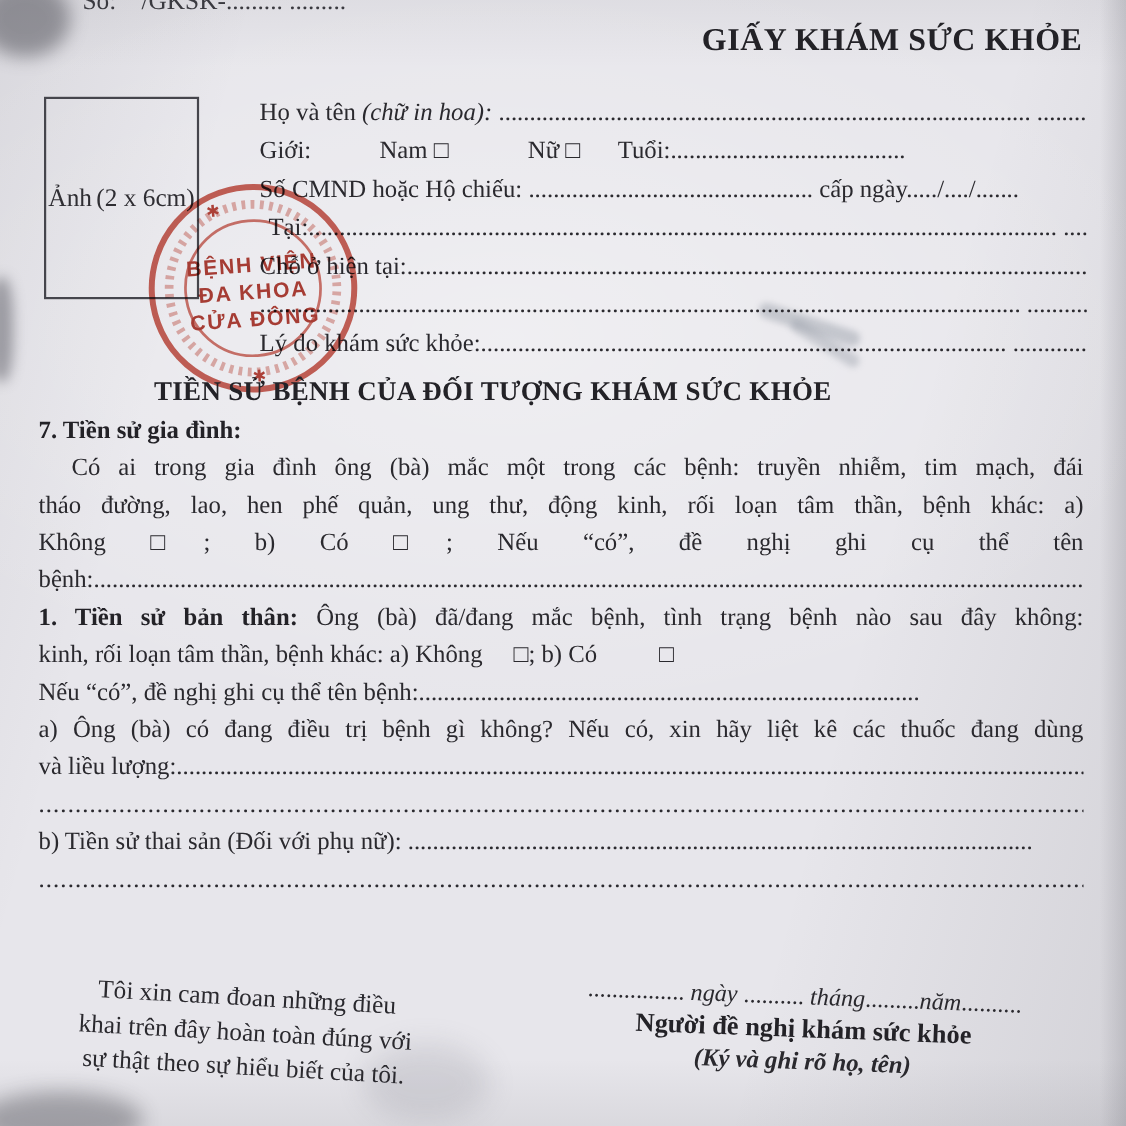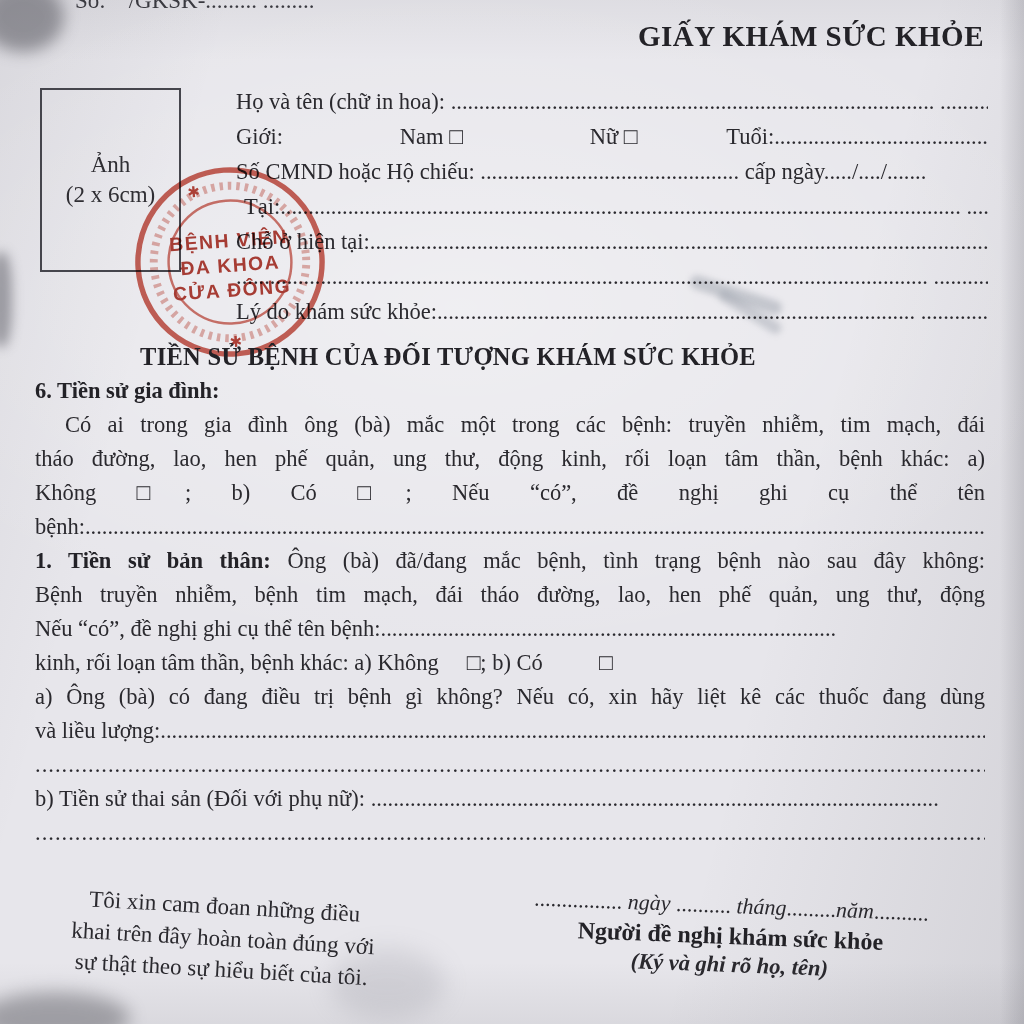--- a/index.html
+++ b/index.html
@@ -20,30 +20,30 @@
     font-size:23px;white-space:nowrap;color:#3a3a40;
   }
   .title{
     position:absolute;left:150px;right:40px;top:20px;
     text-align:right;font-size:29px;font-weight:700;
     letter-spacing:.5px;color:#232227;
   }
   .photo-box{
     position:absolute;left:40px;top:88px;width:137px;height:180px;
     border:2.5px solid #45454c;
-    display:flex;flex-direction:column;align-items:center;justify-content:center;
+    display:flex;flex-direction:row;align-items:center;justify-content:center;
     gap:4px;font-size:23px;color:#2f2e33;
   }
   .head-fields{
     position:absolute;left:236px;top:84px;width:752px;
     font-size:22.5px;line-height:35px;
   }
   .frow{white-space:nowrap;overflow:hidden;height:35px;}
-  .frow .it{}
-  .gender-row{display:flex;align-items:baseline;justify-content:space-between;}
+  .frow .it{font-style:italic;}
+  .gender-row{display:flex;align-items:baseline;}
   .g-male{margin-left:62px;}
   .g-female{margin-left:72px;}
   .g-age{margin-left:34px;}
   .indent-sm{padding-left:8px;}
   .main{
     position:absolute;left:35px;top:340px;width:950px;
     font-size:22.5px;line-height:34px;
   }
   .sec-title{
     text-align:left;padding-left:105px;
@@ -132,30 +132,29 @@
       <text x="94" y="186" font-size="15" fill="#b5352a">✱</text>
       <text x="100" y="85" font-size="19.5" fill="#ad3126" text-anchor="middle">BỆNH VIỆN</text>
       <text x="100" y="110" font-size="19.5" fill="#ad3126" text-anchor="middle">ĐA KHOA</text>
       <text x="100" y="135" font-size="19.5" fill="#ad3126" text-anchor="middle">CỬA ĐÔNG</text>
     </svg>
   </div>
 
   <div class="main">
     <div class="sec-title">TIỀN SỬ BỆNH CỦA ĐỐI TƯỢNG KHÁM SỨC KHỎE</div>
 
-    <div class="line b">6. Tiền sử gia đình:</div>
+    <div class="line b">7. Tiền sử gia đình:</div>
     <div class="jline pindent">Có ai trong gia đình ông (bà) mắc một trong các bệnh: truyền nhiễm, tim mạch, đái</div>
     <div class="jline">tháo đường, lao, hen phế quản, ung thư, động kinh, rối loạn tâm thần, bệnh khác: a)</div>
     <div class="jline">Không&nbsp;□;&nbsp;b)&nbsp;Có&nbsp;□; Nếu “có”, đề nghị ghi cụ thể tên</div>
     <div class="line">bệnh:.....................................................................................................................................................................................</div>
 
     <div class="jline"><span class="b">1. Tiền sử bản thân: </span><span>Ông (bà) đã/đang mắc bệnh, tình trạng bệnh nào sau đây không:</span></div>
-    <div class="jline">Bệnh truyền nhiễm, bệnh tim mạch, đái tháo đường, lao, hen phế quản, ung thư, động</div>
+    <div class="line">kinh, rối loạn tâm thần, bệnh khác: a) Không&nbsp;&nbsp;&nbsp;&nbsp;&nbsp;□; b) Có&nbsp;&nbsp;&nbsp;&nbsp;&nbsp;&nbsp;&nbsp;&nbsp;&nbsp;&nbsp;□</div>
     <div class="line">Nếu “có”, đề nghị ghi cụ thể tên bệnh:.................................................................................</div>
-    <div class="line">kinh, rối loạn tâm thần, bệnh khác: a) Không&nbsp;&nbsp;&nbsp;&nbsp;&nbsp;□; b) Có&nbsp;&nbsp;&nbsp;&nbsp;&nbsp;&nbsp;&nbsp;&nbsp;&nbsp;&nbsp;□</div>
 
     <div class="jline">a) Ông (bà) có đang điều trị bệnh gì không? Nếu có, xin hãy liệt kê các thuốc đang dùng</div>
     <div class="line">và liều lượng:..............................................................................................................................................................</div>
     <div class="dotline">..............................................................................................................................................................................................</div>
     <div class="line">b) Tiền sử thai sản (Đối với phụ nữ): .....................................................................................................</div>
     <div class="dotline">..............................................................................................................................................................................................</div>
   </div>
 
   <div class="footer-left">
     <div>Tôi xin cam đoan những điều</div>

